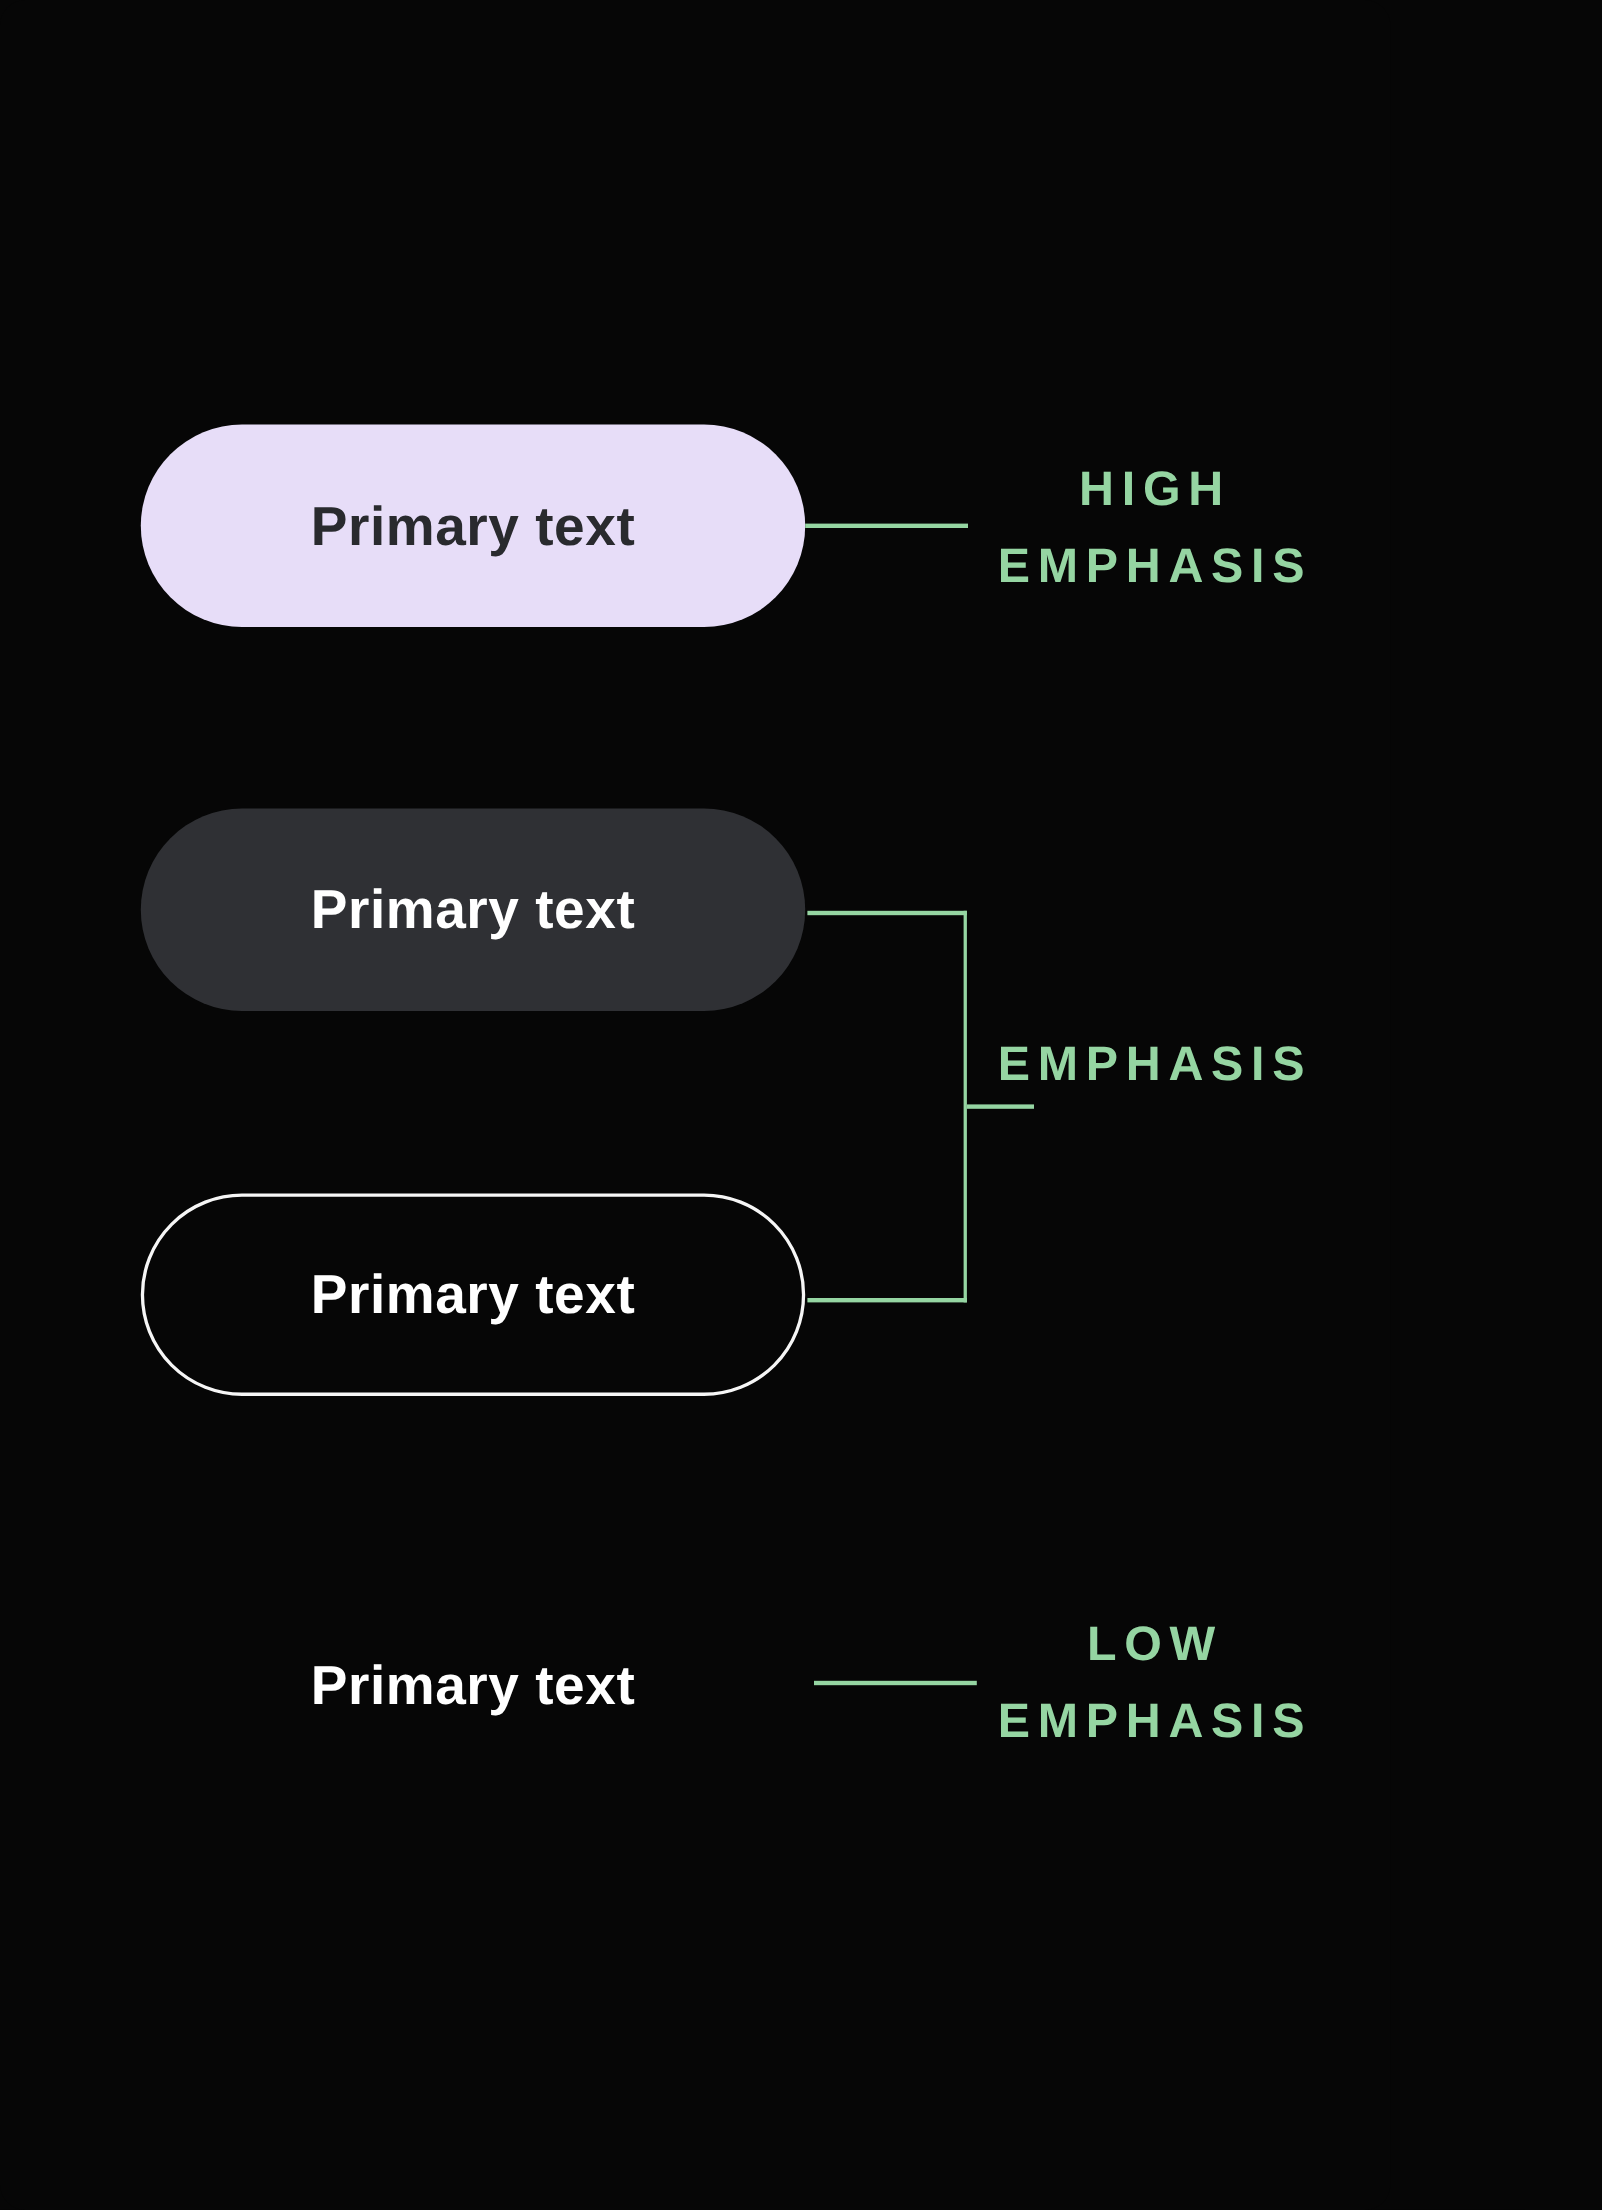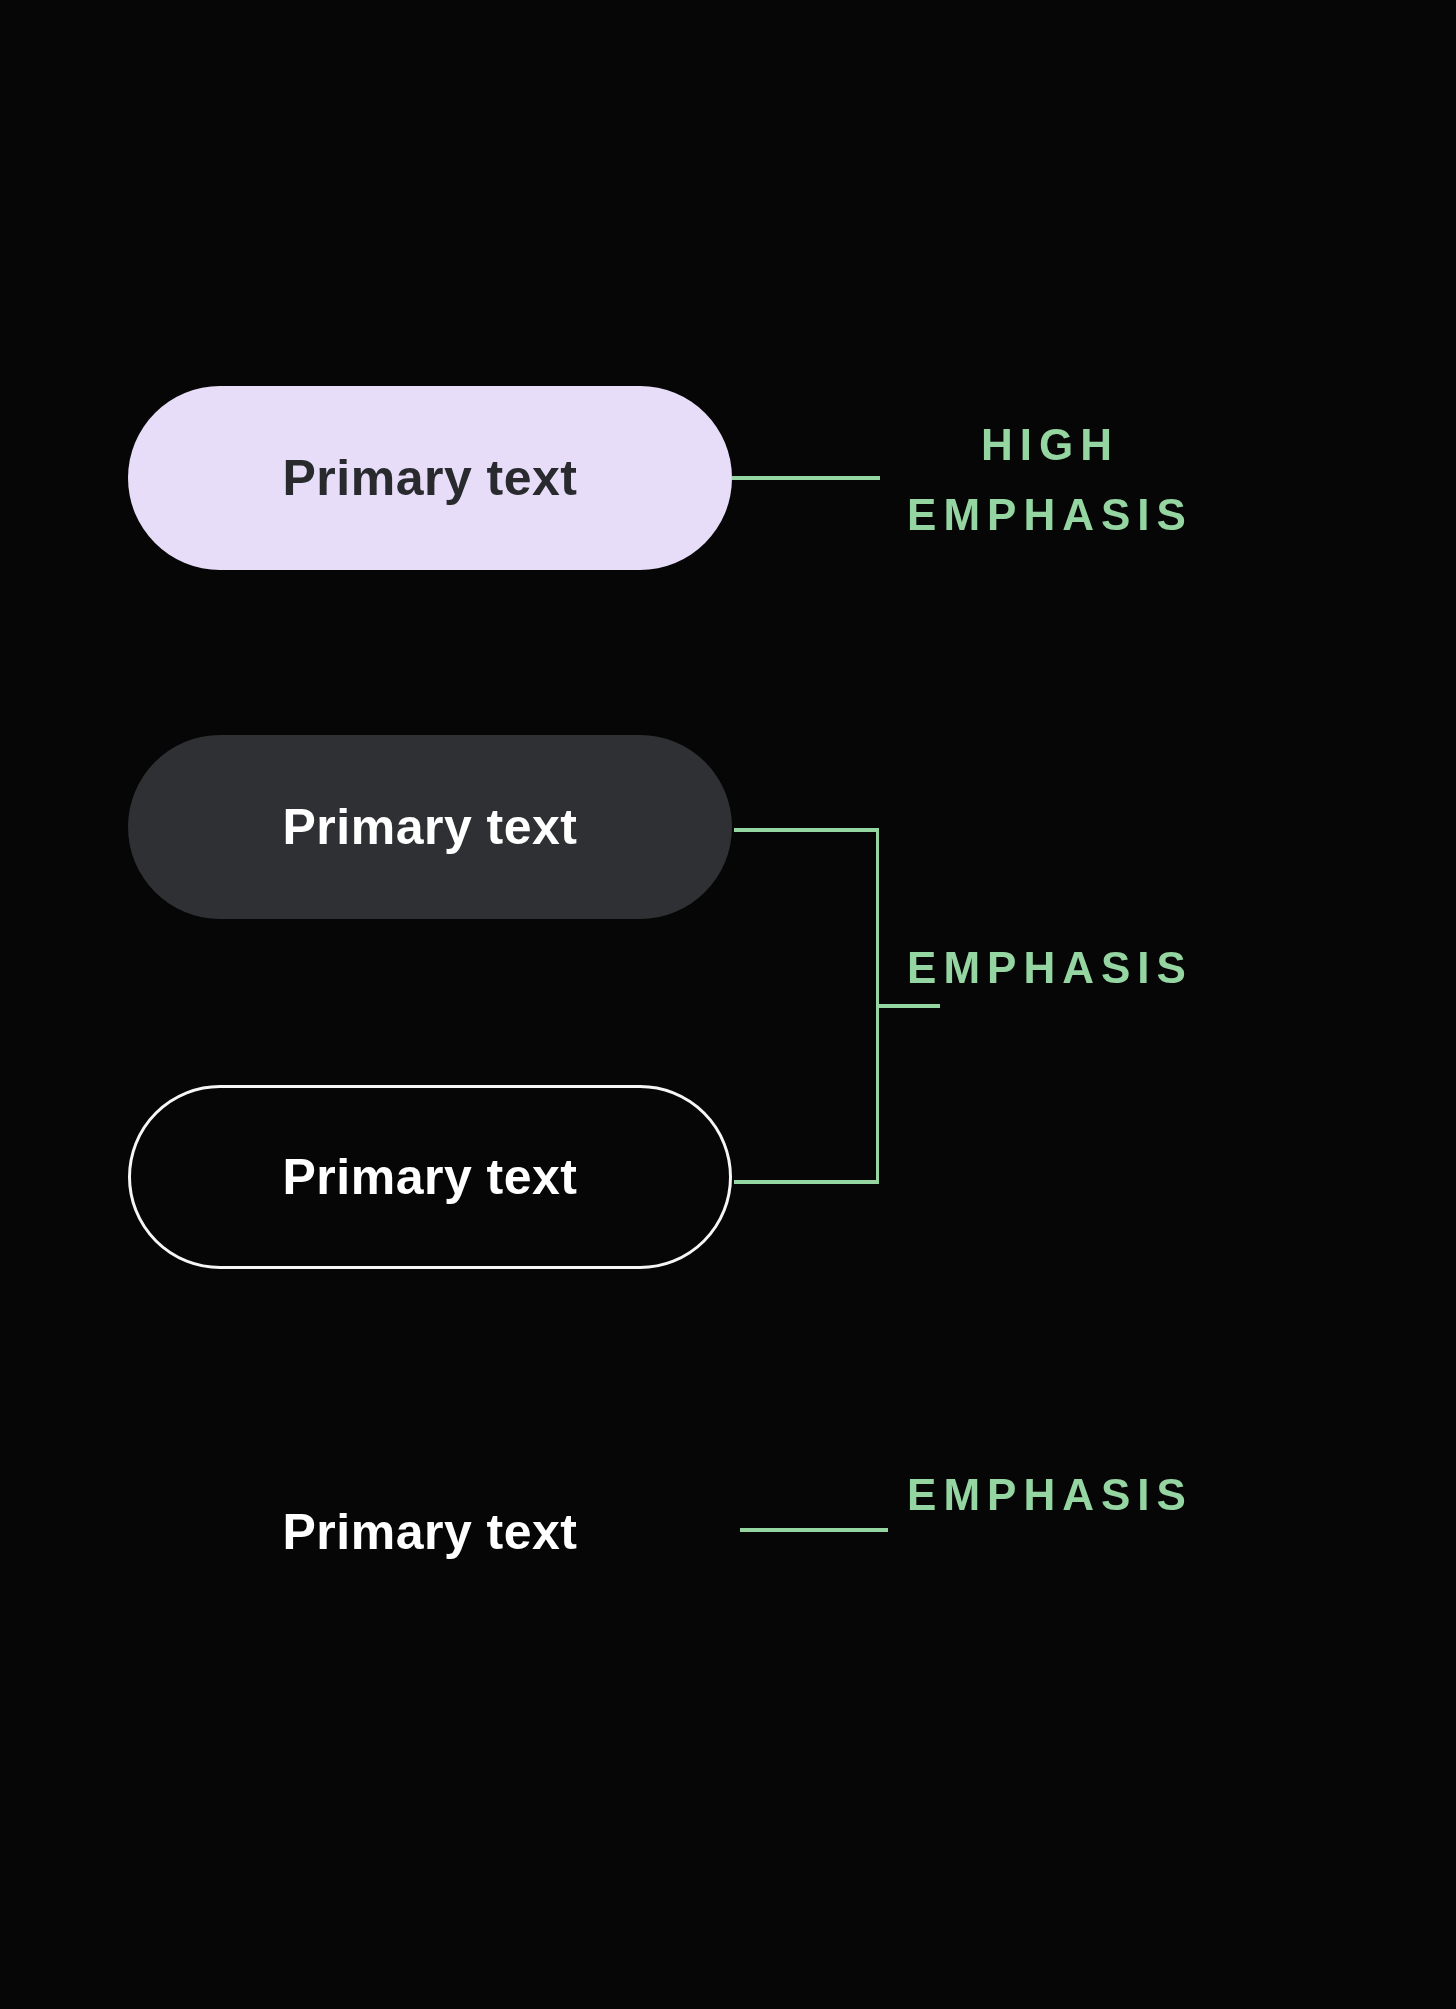--- a/index.html
+++ b/index.html
@@ -117,16 +117,17 @@
   <div class="connector v" style="left:876px; top:828px; height:356px"></div>
   <div class="connector h" style="left:734px; top:1180px; width:145px"></div>
   <div class="connector h" style="left:879px; top:1004px; width:61px"></div>
   <div class="emphasis-label medium">
     <div>EMPHASIS</div>
   </div>
 
   <div class="plain-text">Primary text</div>
   <div class="connector h" style="left:740px; top:1528px; width:148px"></div>
   <div class="emphasis-label low">
+    <div>LOW</div>
     <div>EMPHASIS</div>
   </div>
 
 </div>
 
 </body></html>

